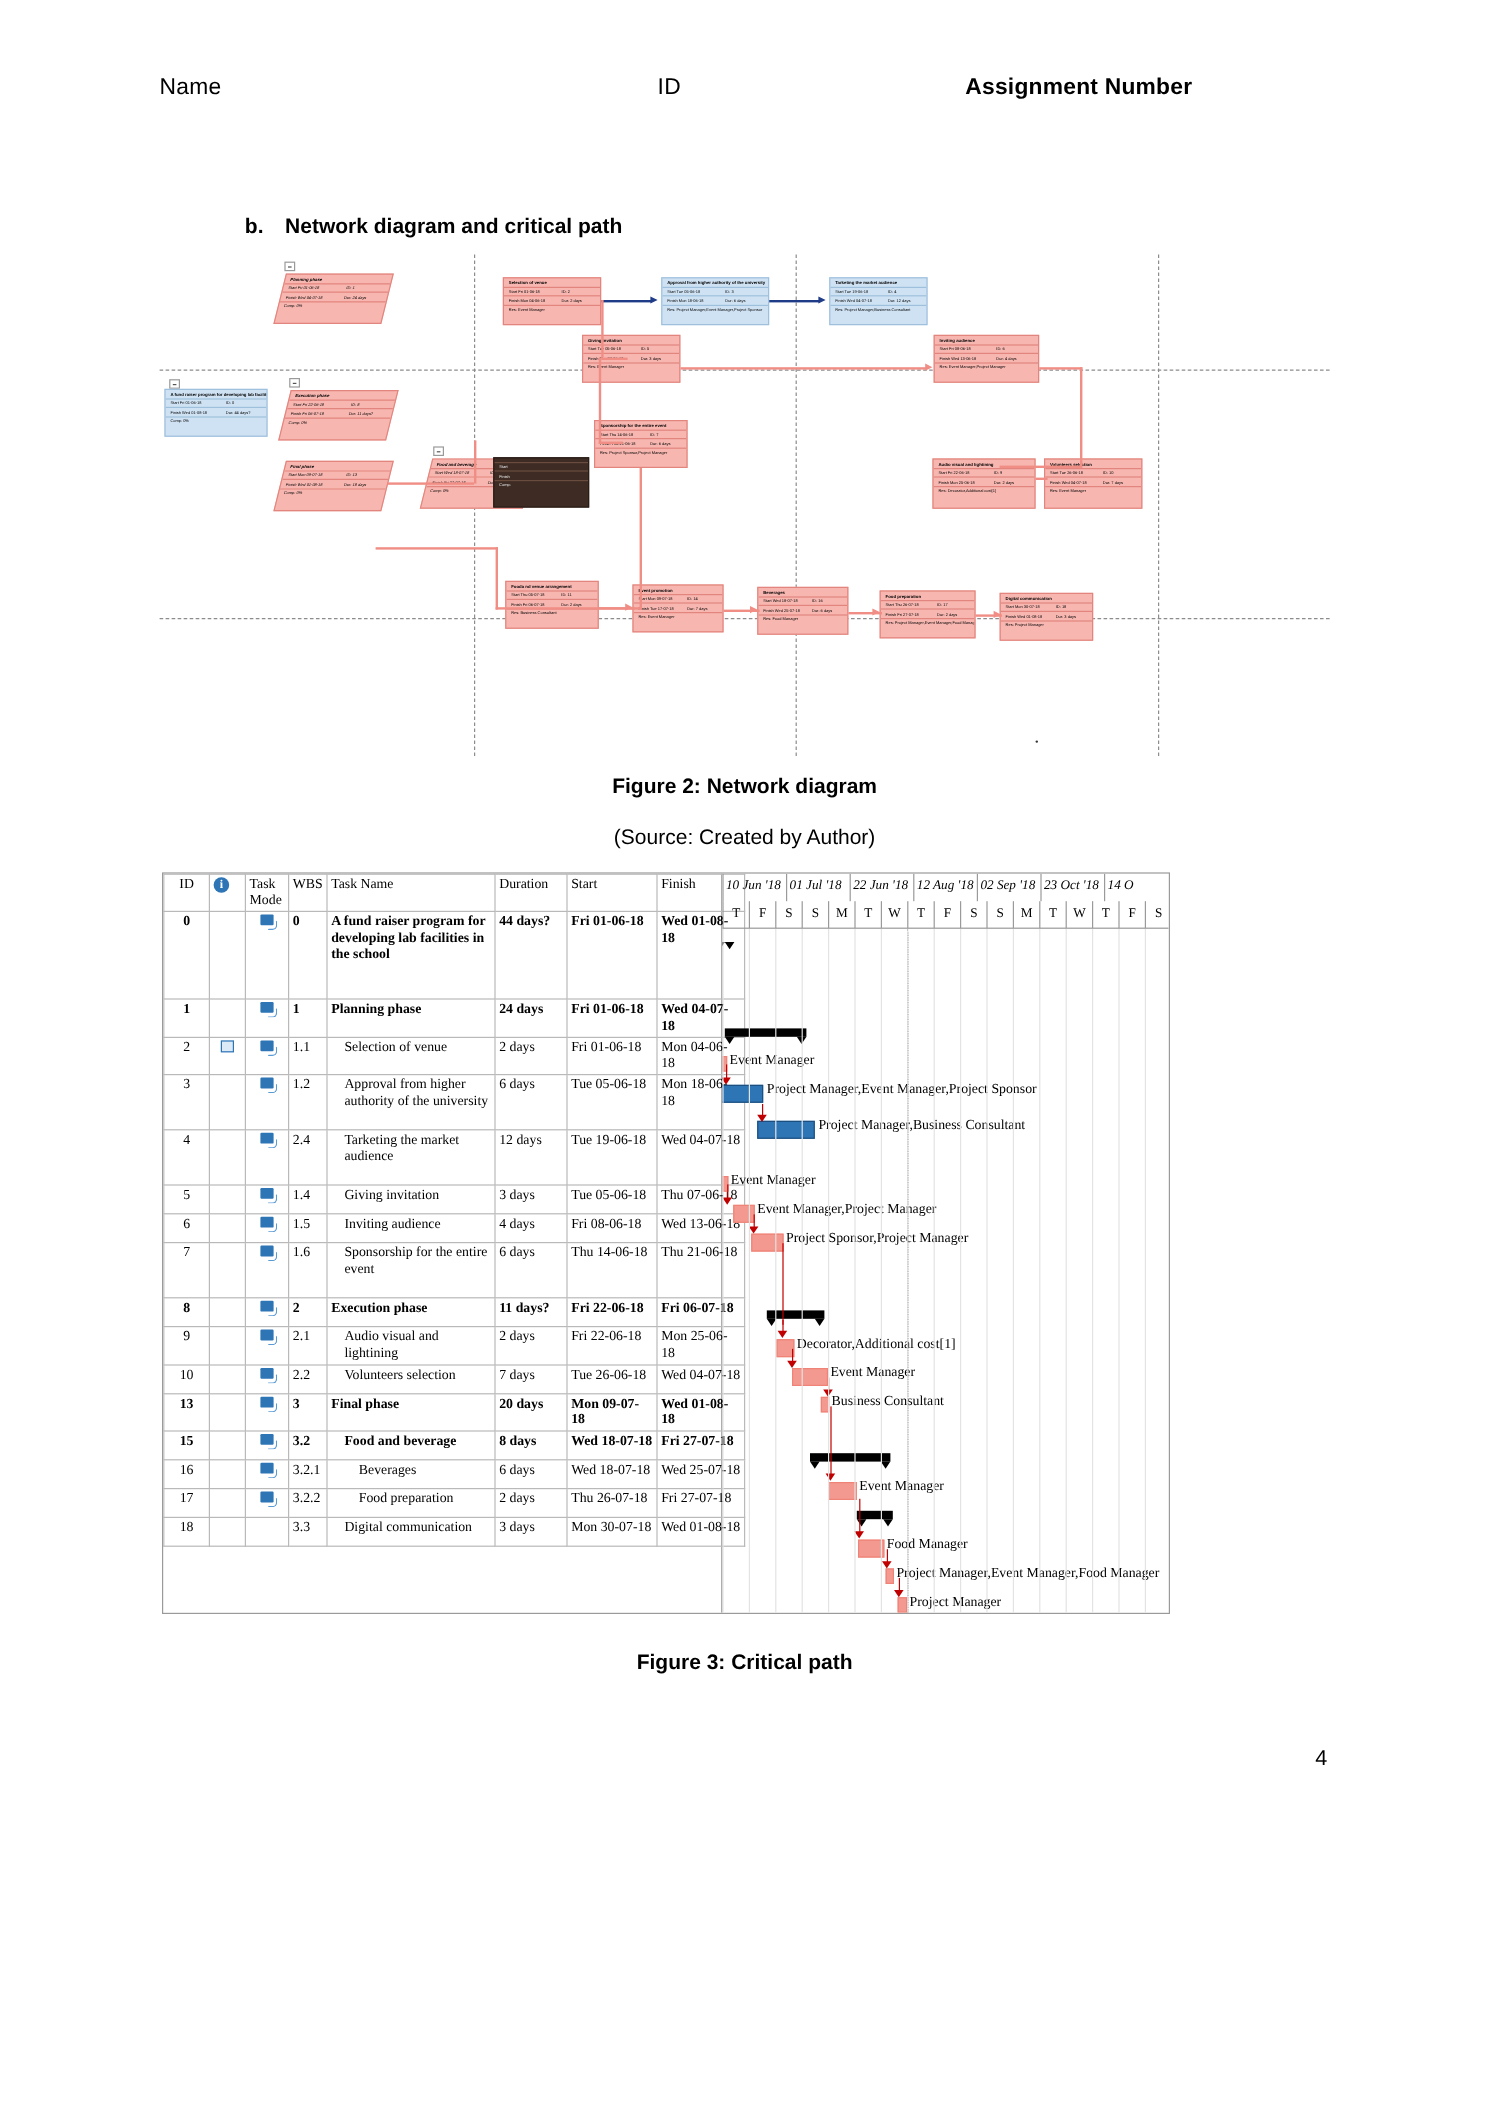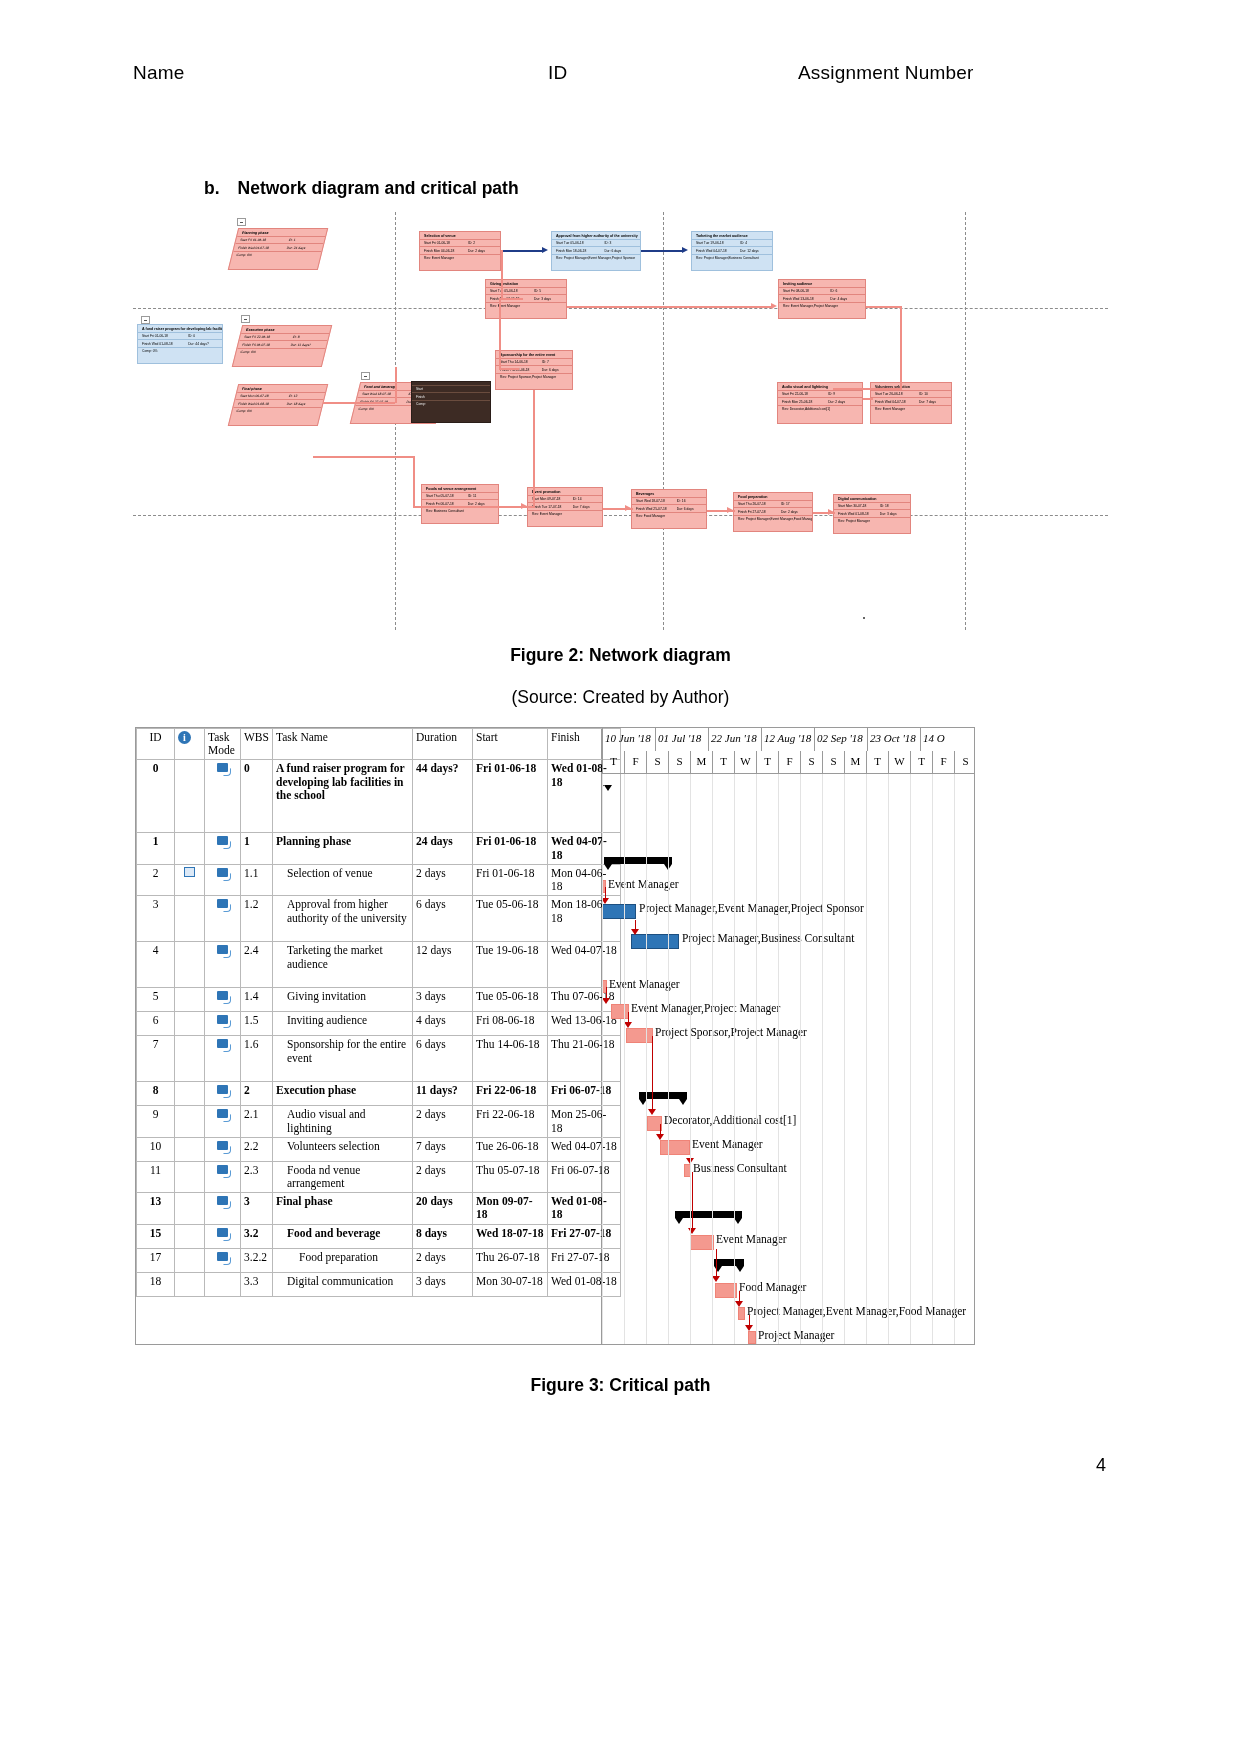--- a/index.html
+++ b/index.html
@@ -14,21 +14,21 @@
   }
 
   
   .page-header {
     position: absolute; left: 133px; top: 62px; width: 975px;
     display: flex; align-items: baseline;
     font-size: 19px; letter-spacing: .2px;
   }
   .hdr-name { width: 415px; }
   .hdr-id   { width: 250px; }
-  .hdr-asg  { flex: 1; text-align: left; padding-right: 108px;}
+  .hdr-asg  { flex: 1; text-align: center; padding-right: 108px; font-weight: bold;}
 
   
   .sec-heading {
     position: absolute; left: 204px; top: 178px;
     font-size: 17.5px; font-weight: 700;
     display: flex; gap: 18px;
   }
   .sec-heading .marker { font-weight: 700; }
 
   
@@ -727,49 +727,49 @@
           <tr style="height: 24px;">
             <td class="col-id ctr">10</td>
             <td class="col-ind ctr"></td>
             <td class="col-mode ctr"><span class="mode-icon"></span></td>
             <td class="col-wbs">2.2</td>
             <td class="col-name ind1">Volunteers selection</td>
             <td class="col-dur">7 days</td>
             <td class="col-start">Tue 26-06-18</td>
             <td class="col-fin">Wed 04-07-18</td>
           </tr>
-          <tr style="height: 24px;">
-            <td class="col-id ctr">11</td>
-            <td class="col-ind ctr"></td>
-            <td class="col-mode ctr"><span class="mode-icon"></span></td>
-            <td class="col-wbs">2.3</td>
-            <td class="col-name ind1">Fooda nd venue arrangement</td>
-            <td class="col-dur">2 days</td>
-            <td class="col-start">Thu 05-07-18</td>
-            <td class="col-fin">Fri 06-07-18</td>
-          </tr>
           <tr class="summary" style="height: 24px;">
             <td class="col-id ctr">13</td>
             <td class="col-ind ctr"></td>
             <td class="col-mode ctr"><span class="mode-icon"></span></td>
             <td class="col-wbs">3</td>
             <td class="col-name">Final phase</td>
             <td class="col-dur">20 days</td>
             <td class="col-start">Mon 09-07-18</td>
             <td class="col-fin">Wed 01-08-18</td>
           </tr>
           <tr class="summary" style="height: 24px;">
             <td class="col-id ctr">15</td>
             <td class="col-ind ctr"></td>
             <td class="col-mode ctr"><span class="mode-icon"></span></td>
             <td class="col-wbs">3.2</td>
             <td class="col-name ind1">Food and beverage</td>
             <td class="col-dur">8 days</td>
             <td class="col-start">Wed 18-07-18</td>
             <td class="col-fin">Fri 27-07-18</td>
+          </tr>
+          <tr style="height: 24px;">
+            <td class="col-id ctr">16</td>
+            <td class="col-ind ctr"></td>
+            <td class="col-mode ctr"><span class="mode-icon"></span></td>
+            <td class="col-wbs">3.2.1</td>
+            <td class="col-name ind2">Beverages</td>
+            <td class="col-dur">6 days</td>
+            <td class="col-start">Wed 18-07-18</td>
+            <td class="col-fin">Wed 25-07-18</td>
           </tr>
           <tr style="height: 24px;">
             <td class="col-id ctr">17</td>
             <td class="col-ind ctr"></td>
             <td class="col-mode ctr"><span class="mode-icon"></span></td>
             <td class="col-wbs">3.2.2</td>
             <td class="col-name ind2">Food preparation</td>
             <td class="col-dur">2 days</td>
             <td class="col-start">Thu 26-07-18</td>
             <td class="col-fin">Fri 27-07-18</td>

